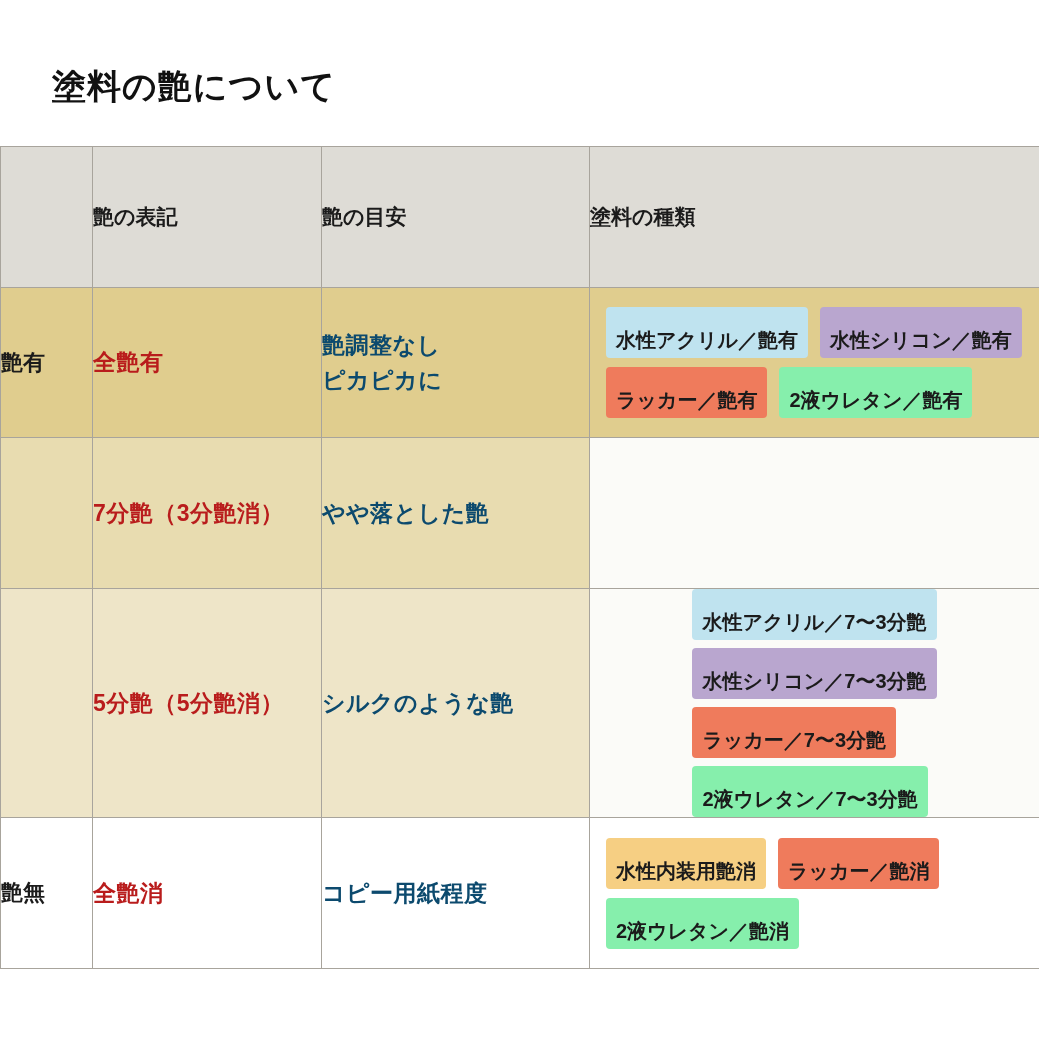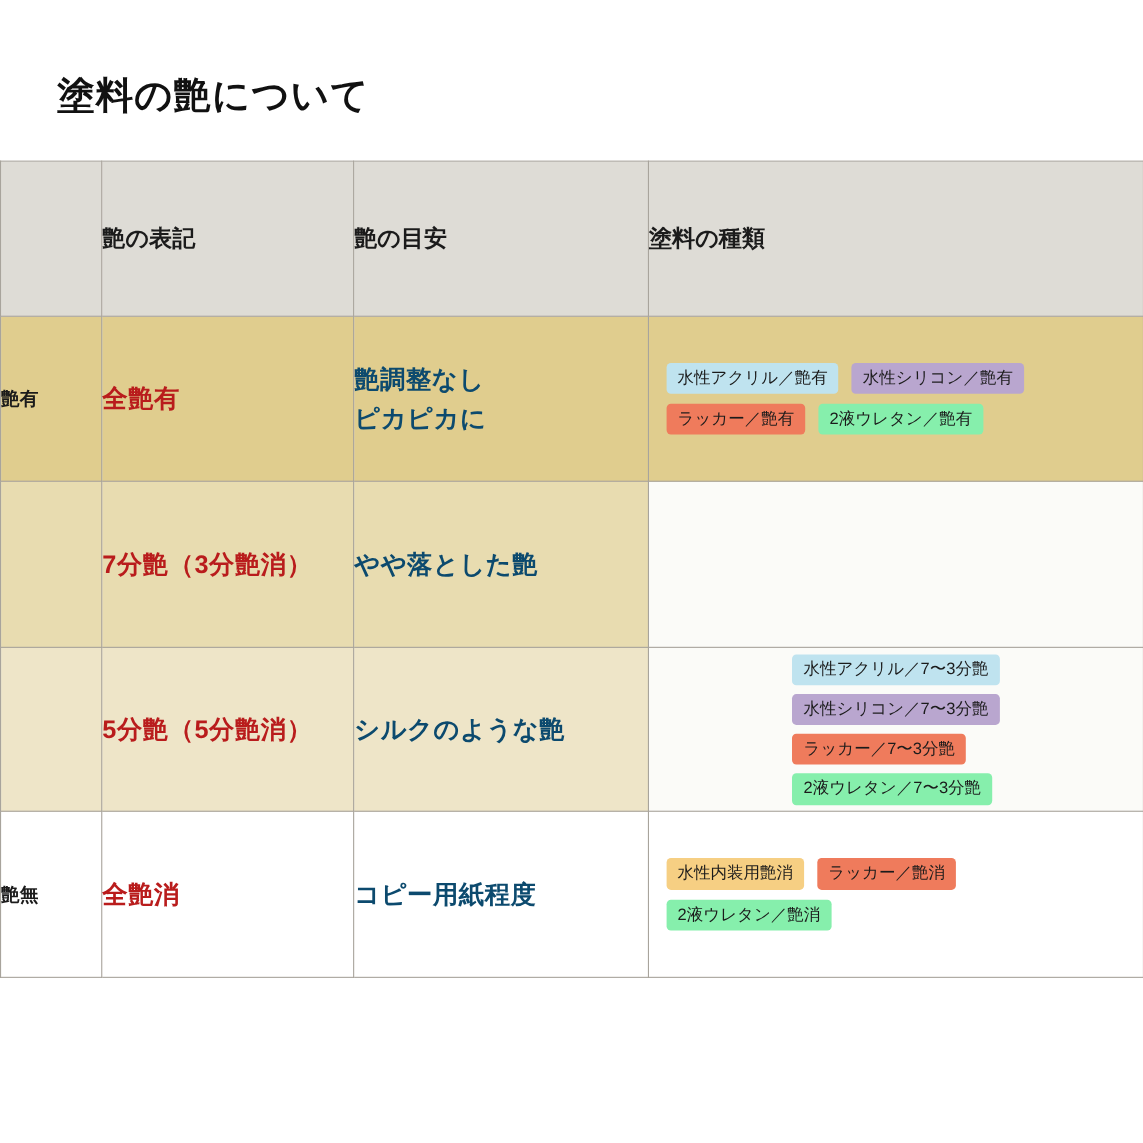--- a/index.html
+++ b/index.html
@@ -84,21 +84,21 @@
   .cell-kinds {
     background: #fbfbf8 !important;
   }
   .row-gloss .cell-kinds {
     background: #e0cd8e !important;
   }
   .row-matte .cell-kinds {
     background: #ffffff !important;
   }
   .side-label {
-    font-size: 17px;
+    font-size: 22px;
     font-weight: bold;
     color: #1b1b1b;
   }
   .name-cell {
     font-size: 23px;
     font-weight: bold;
     color: #b91c1c;
     letter-spacing: 0.5px;
   }
   .guide-cell {
@@ -116,24 +116,24 @@
     gap: 9px 12px;
     padding: 0 16px;
     box-sizing: border-box;
     align-content: center;
   }
   .tags.left {
     justify-content: flex-start;
   }
   .tag {
     display: inline-block;
-    padding: 5px 10px 6px 10px;
+    padding: 22px 10px 6px 10px;
     border-radius: 4px;
-    font-size: 15px;
-    font-weight: normal;
+    font-size: 20px;
+    font-weight: bold;
     color: #1b1b1b;
     white-space: nowrap;
     line-height: 1.15;
   }
   .tag-acrylic { background: #bfe3ef; }
   .tag-silicone { background: #b9a6cf; }
   .tag-lacquer { background: #ef7b5c; }
   .tag-urethane { background: #86efac; }
   .tag-interior { background: #f6cf83; }
 </style>

